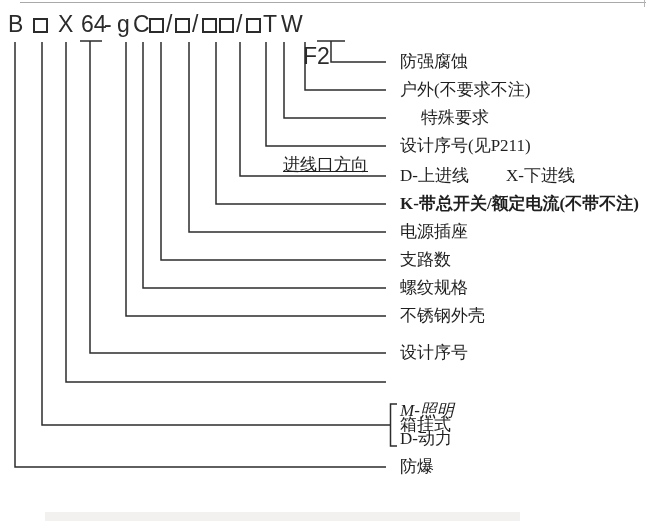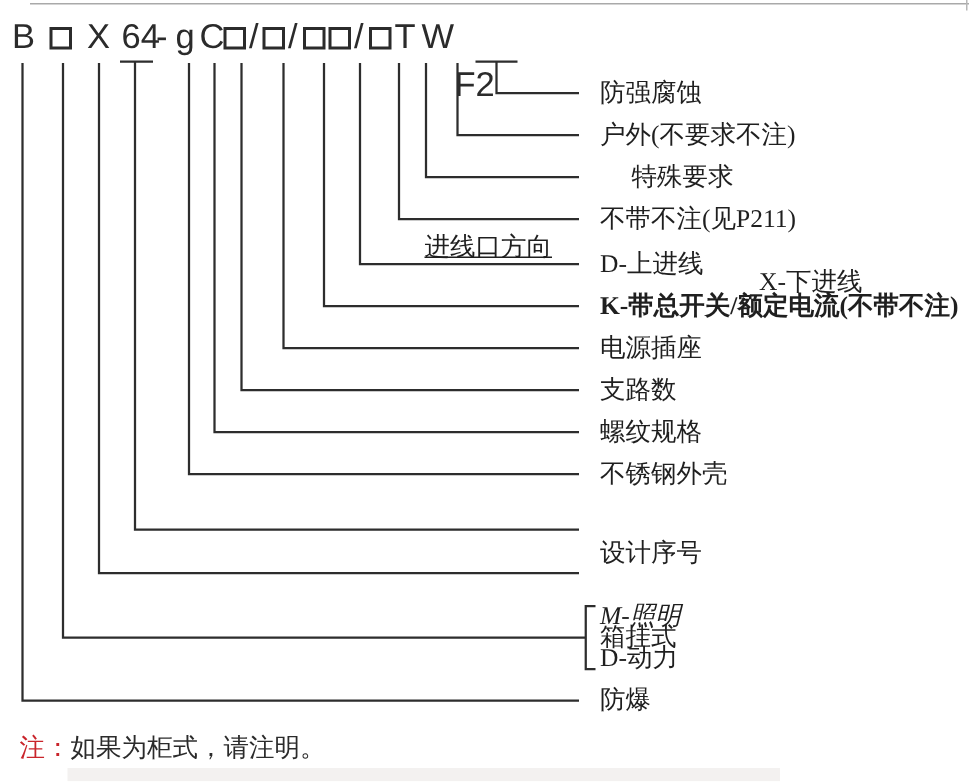--- a/index.html
+++ b/index.html
@@ -79,32 +79,31 @@
       <path d="M 66 42 V 382 H 386" fill="none" stroke="#2d2d2d" stroke-width="1.5"></path>
       <path d="M 42 42 V 425 H 390" fill="none" stroke="#2d2d2d" stroke-width="1.5"></path>
       <path d="M 397 404 H 390.5 V 446 H 397" fill="none" stroke="#2d2d2d" stroke-width="1.5"></path>
       <path d="M 15 42 V 467 H 386" fill="none" stroke="#2d2d2d" stroke-width="1.5"></path>
     </svg>
 
   <div id="labels">
       <div class="lbl" style="left: 400px; top: 51px;">防强腐蚀</div>
       <div class="lbl" style="left: 400px; top: 79px; text-align: right;">户外(不要求不注)</div>
       <div class="lbl" style="left: 400px; top: 107px; margin-left: 21px;">特殊要求</div>
-      <div class="lbl" style="left: 400px; top: 135px;">不带不注(见P211)</div>
+      <div class="lbl" style="left: 400px; top: 135px;">设计序号(见P211)</div>
       <div class="lbl" style="left: 400px; top: 165px;">D-上进线</div>
-      <div class="lbl" style="left: 506px; top: 177px;">X-下进线</div>
+      <div class="lbl" style="left: 506px; top: 165px;">X-下进线</div>
       <div class="lbl" style="left: 283px; top: 154px; text-decoration: underline;">进线口方向</div>
       <div class="lbl" style="left: 400px; top: 193px; font-weight: bold;">K-带总开关/额定电流(不带不注)</div>
       <div class="lbl" style="left: 400px; top: 221px;">电源插座</div>
       <div class="lbl" style="left: 400px; top: 249px;">支路数</div>
       <div class="lbl" style="left: 400px; top: 277px;">螺纹规格</div>
       <div class="lbl" style="left: 400px; top: 305px;">不锈钢外壳</div>
-      <div class="lbl" style="left: 400px; top: 342px; margin-top: 16px;">设计序号</div>
+      <div class="lbl" style="left: 400px; top: 342px;">设计序号</div>
       <div class="lbl" style="left: 400px; top: 371px; margin-top: 43px;">箱挂式</div>
       <div class="lbl" style="left: 400px; top: 400px; font-style: italic;">M-照明</div>
       <div class="lbl" style="left: 400px; top: 428px;">D-动力</div>
       <div class="lbl" style="left: 400px; top: 456px;">防爆</div>
     </div>
 
-  <div class="note"><span class="prefix">注：</span><span>如果为柜式，请注明。</span></div>
 
   <div class="bottom-strip"></div>
 </div>
 
 </body></html>

